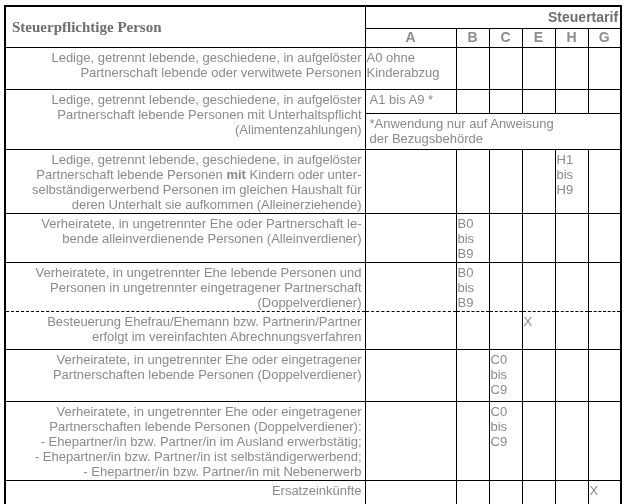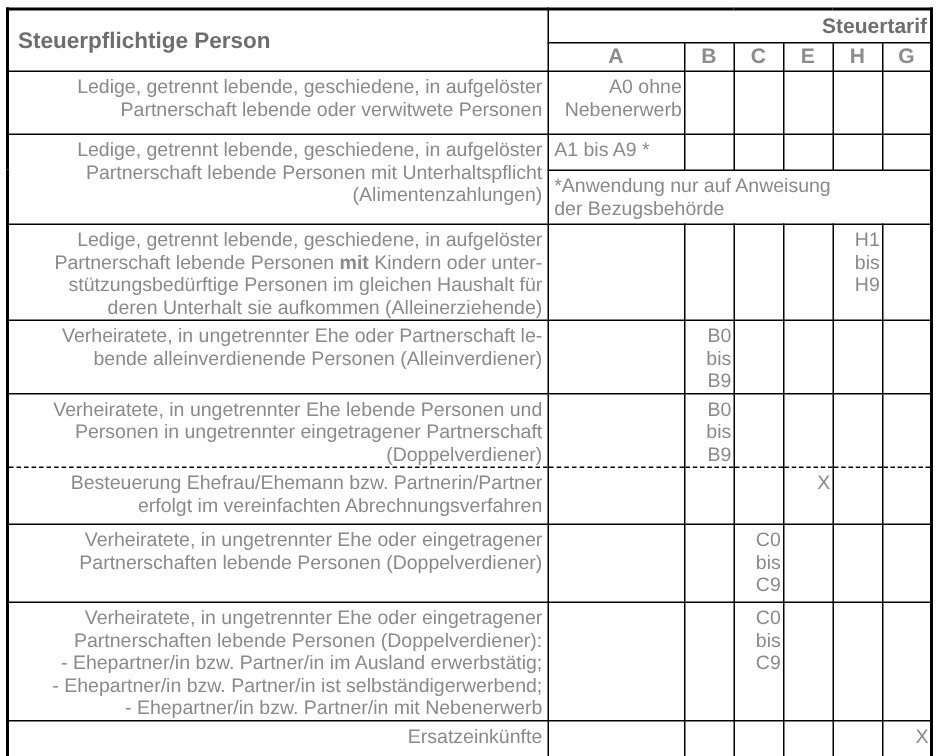--- a/index.html
+++ b/index.html
@@ -29,20 +29,21 @@
     font-weight: normal;
     overflow: hidden;
   }
   th.person-head {
     text-align: left;
     vertical-align: middle;
     font-weight: bold;
     font-size: 15px;
     color: #6e6e6e;
     padding-left: 6px;
+    font-family: Liberation Serif, serif;
   }
   th.tariff-head {
     text-align: right;
     vertical-align: middle;
     font-weight: bold;
     font-size: 14px;
     color: #6e6e6e;
   }
   th.col-letter {
     text-align: center;
@@ -53,21 +54,21 @@
     padding: 0;
   }
   td.left-col {
     padding-left: 6px;
     padding-right: 3px;
     text-align: right;
   }
   .line { white-space: pre; }
   .b { font-weight: bold; margin-top: 24px; }
   td.code {
-    text-align: right;
+    text-align: left;
     padding-left: 1px;
     padding-right: 1px;
   }
   td.code-left {
     text-align: left;
     padding-left: 4px;
   }
   td.footnote-cell {
     padding-left: 4px;
   }
@@ -103,21 +104,21 @@
     <th class="col-letter">G</th>
   </tr>
 
   <tr style="height:42px">
     <td class="left-col">
       <div class="line">Ledige, getrennt lebende, geschiedene, in aufgelöster</div>
       <div class="line">Partnerschaft lebende oder verwitwete Personen</div>
     </td>
     <td class="code">
       <div class="line">A0 ohne</div>
-      <div class="line">Nebenerwerb</div>
+      <div class="line">Kinderabzug</div>
     </td>
     <td></td>
     <td></td>
     <td></td>
     <td></td>
     <td></td>
   </tr>
 
   <tr style="height:24px">
     <td class="left-col" rowspan="2">
@@ -139,21 +140,21 @@
     <td class="footnote-cell" colspan="6">
       <div class="line">*Anwendung nur auf Anweisung</div>
       <div class="line">der Bezugsbehörde</div>
     </td>
   </tr>
 
   <tr style="height:62px">
     <td class="left-col">
       <div class="line">Ledige, getrennt lebende, geschiedene, in aufgelöster</div>
       <div class="line"><span>Partnerschaft lebende Personen </span><span class="b">mit</span><span> Kindern oder unter-</span></div>
-      <div class="line">stützungsbedürftige Personen im gleichen Haushalt für</div>
+      <div class="line">selbständigerwerbend Personen im gleichen Haushalt für</div>
       <div class="line">deren Unterhalt sie aufkommen (Alleinerziehende)</div>
     </td>
     <td></td>
     <td></td>
     <td></td>
     <td></td>
     <td class="code">
       <div class="line">H1</div>
       <div class="line">bis</div>
       <div class="line">H9</div>

